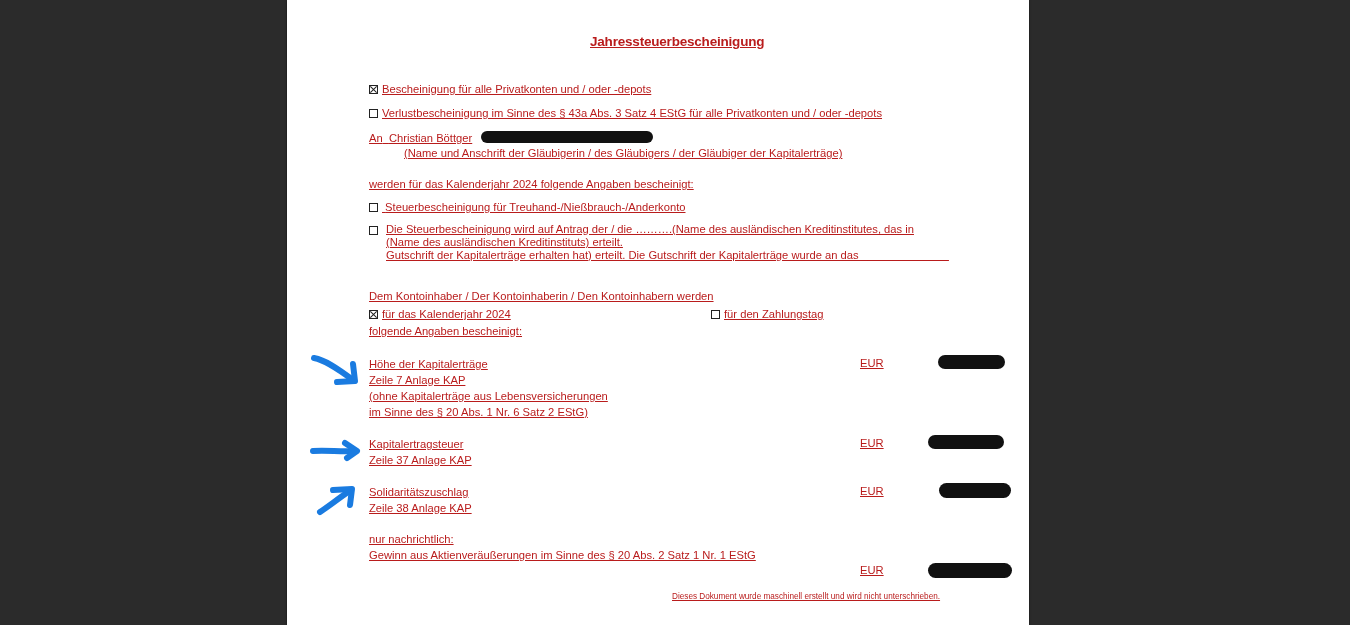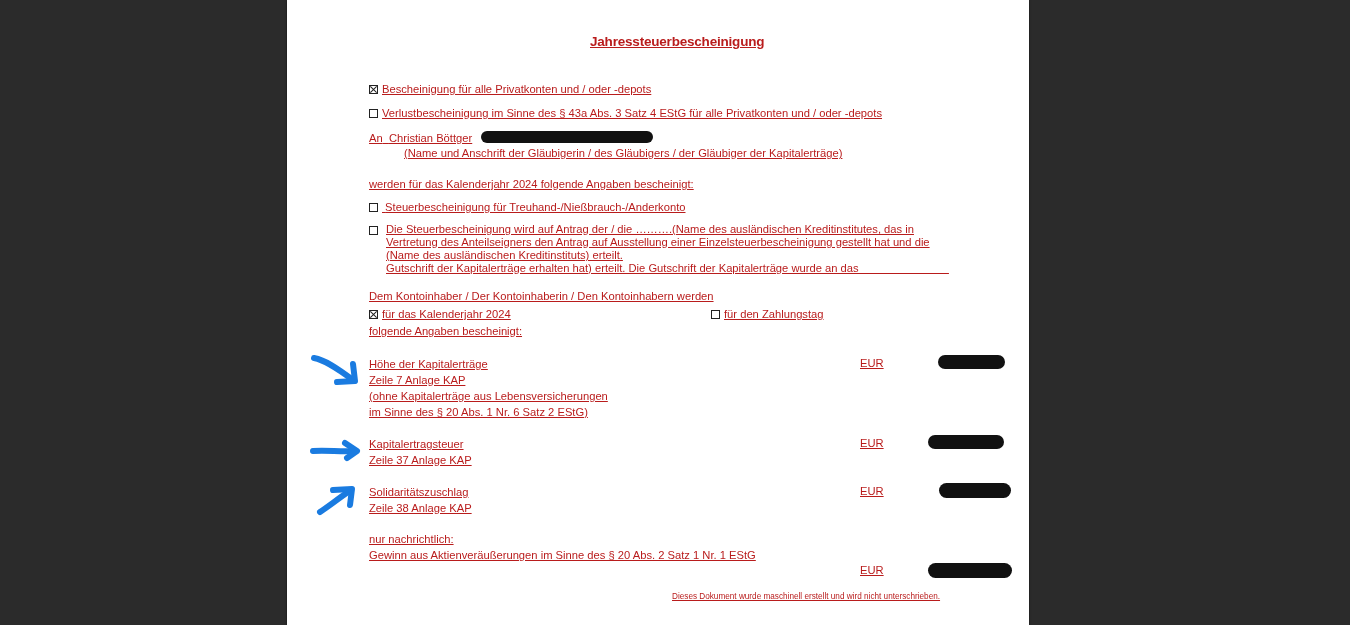--- a/index.html
+++ b/index.html
@@ -50,21 +50,20 @@
 
   <div class="t" style="left:82px; top:200px;">
     <span class="cb"></span>&nbsp;<span>Steuerbescheinigung für Treuhand-/Nießbrauch-/Anderkonto</span>
   </div>
 
   <div class="t" style="left:82px; top:223px;">
     <span class="cb"></span>
   </div>
   <div class="t" style="left:99px; top:223px; line-height:13px;">
     <div>Die Steuerbescheinigung wird auf Antrag der / die ……….(Name des ausländischen Kreditinstitutes, das in</div>
-    <div>Vertretung des Anteilseigners den Antrag auf Ausstellung einer Einzelsteuerbescheinigung gestellt hat und die</div>
     <div>(Name des ausländischen Kreditinstituts) erteilt.</div>
     <div>Gutschrift der Kapitalerträge erhalten hat) erteilt. Die Gutschrift der Kapitalerträge wurde an das ______________</div>
   </div>
 
   <div class="t" style="left:82px; top:289px;">Dem Kontoinhaber / Der Kontoinhaberin / Den Kontoinhabern werden</div>
   <div class="t" style="left:82px; top:307px;text-align:right;">
     <span class="cb checked"></span><span>für das Kalenderjahr 2024</span>
   </div>
   <div class="t" style="left:398px; top:307px;padding-left:26px;">
     <span class="cb"></span><span>für den Zahlungstag</span>

